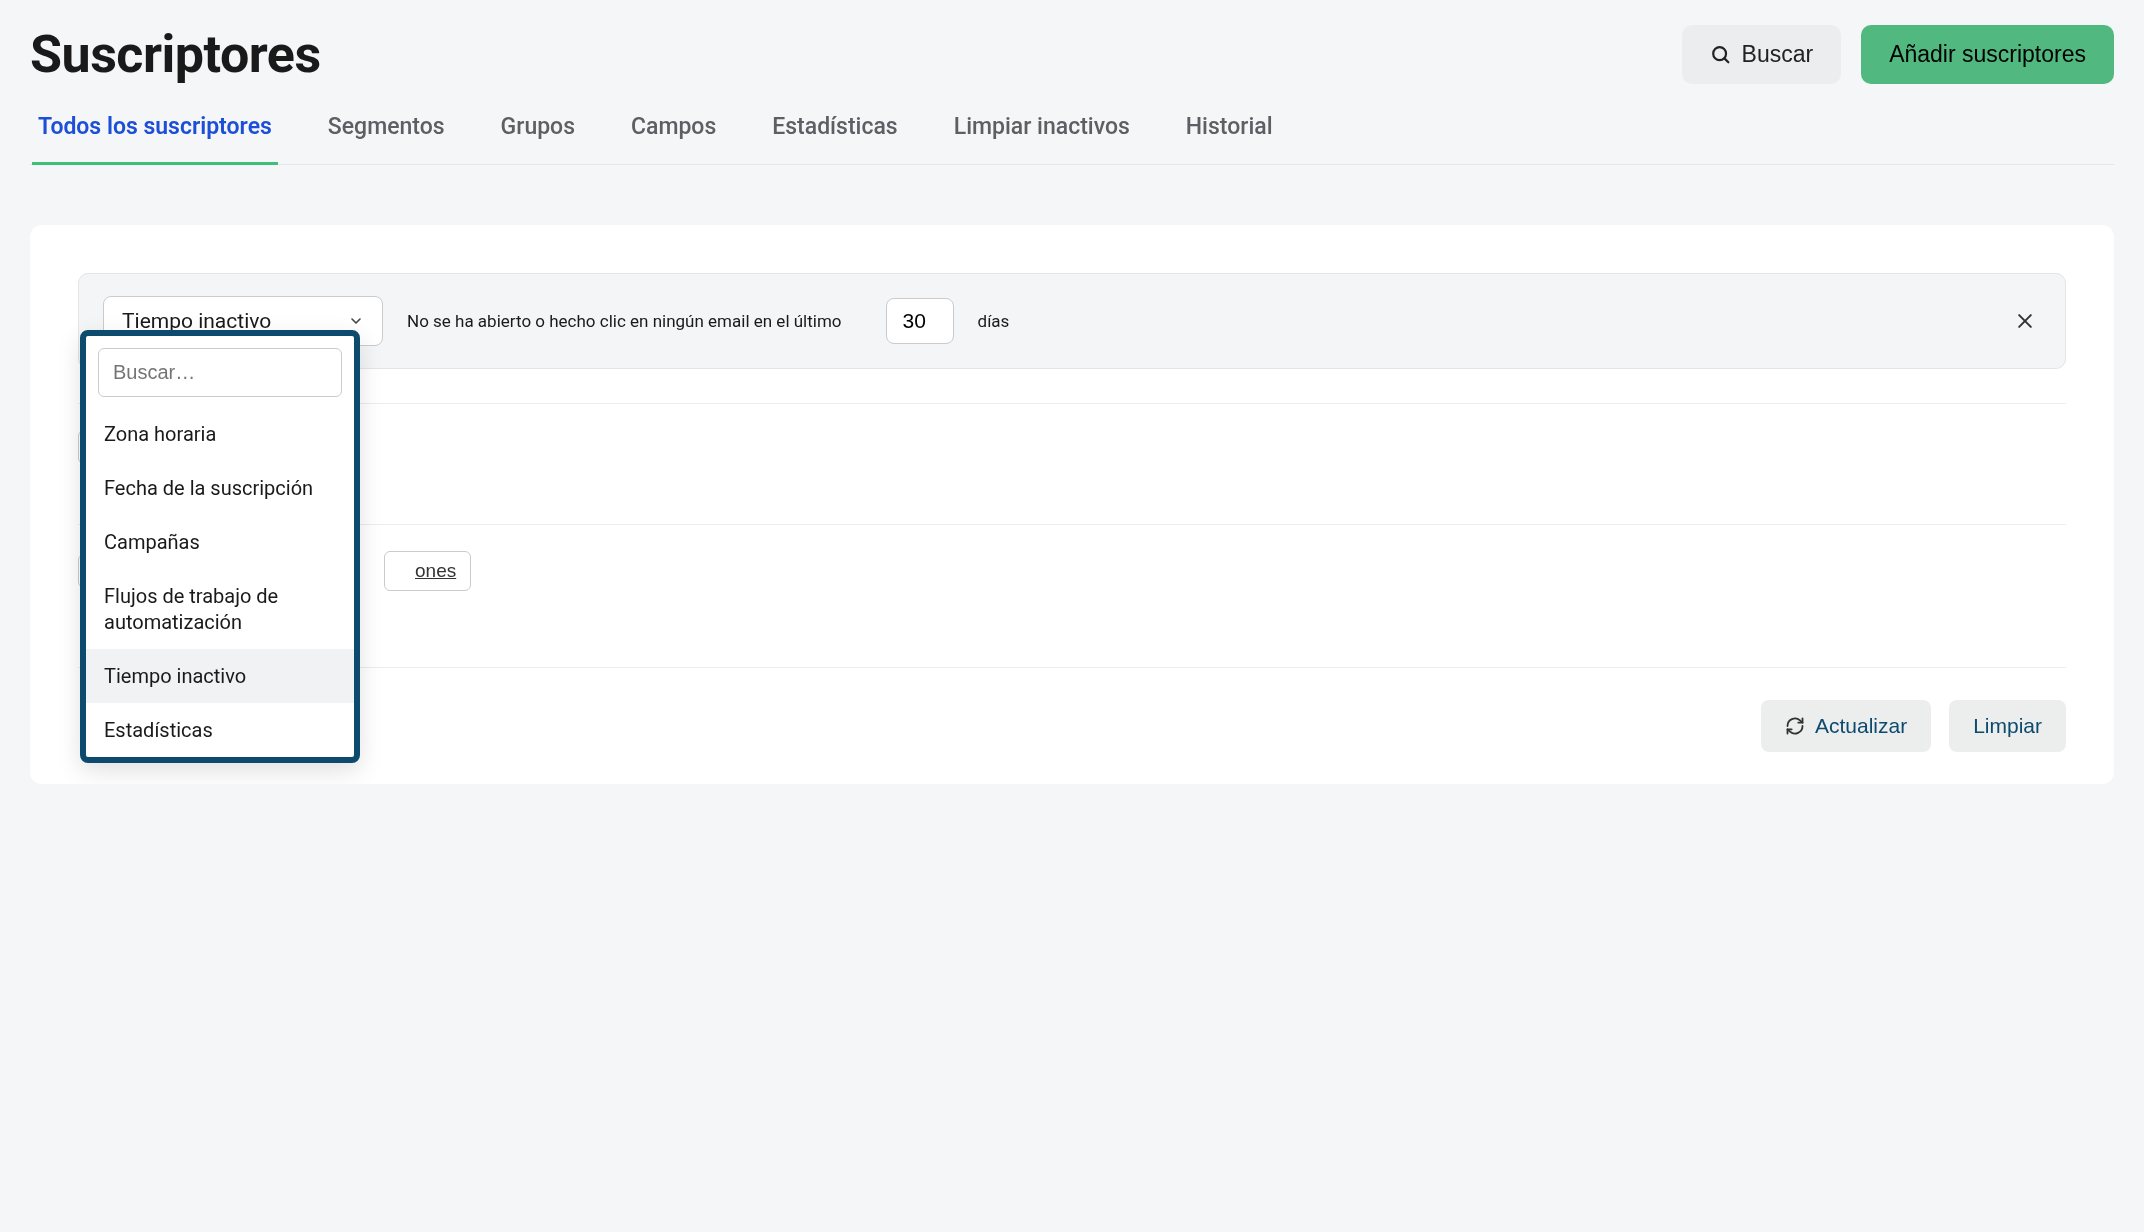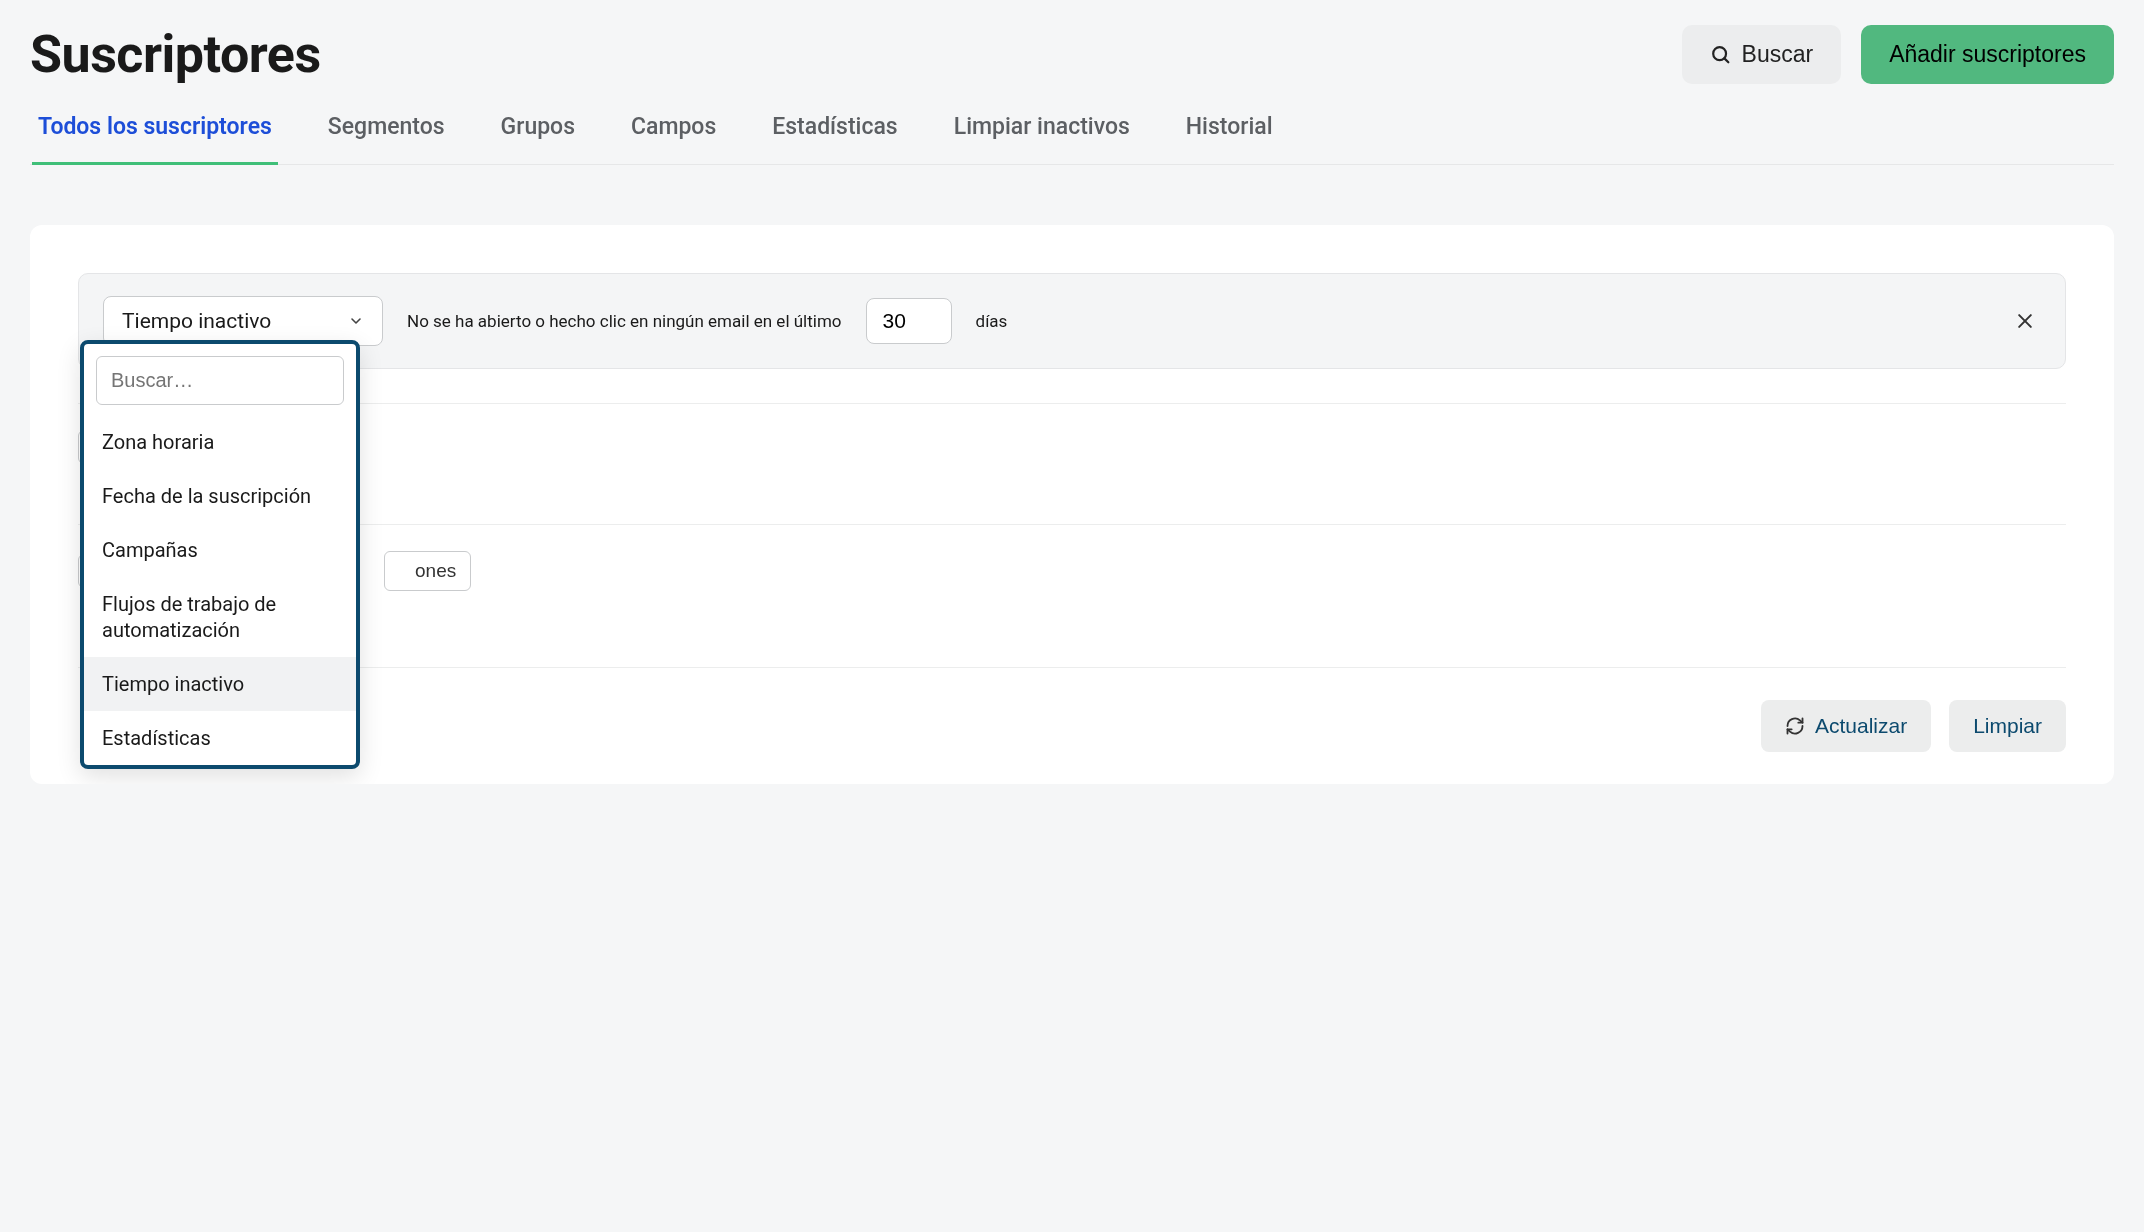--- a/index.html
+++ b/index.html
@@ -102,40 +102,41 @@
       cursor: pointer;
       font-size: 21px;
       min-width: 280px;
       justify-content: space-between;
     }
     .filter-text {
       font-size: 17px;
       color: #1a1a1a;
     }
     .num-input {
-      width: 86px;
+      width: 68px;
       padding: 10px 16px;
       border: 1px solid #c9cbcd;
       border-radius: 8px;
       font-size: 21px;
       text-align: left;
       background: #fff;
+      margin-left: 20px;
     }
     .close-x {
       margin-left: auto;
       cursor: pointer;
       padding: 6px;
     }
     .dropdown {
       position: absolute;
-      top: 115px;
+      top: 105px;
       left: 50px;
       width: 280px;
       background: #fff;
-      border: 4px solid #0c4a6e;
+      border: 6px solid #0c4a6e;
       border-radius: 8px;
       box-shadow: 0 8px 24px rgba(0,0,0,0.12);
       z-index: 10;
       overflow: hidden;
     }
     .dropdown-search {
       padding: 12px 12px 10px 12px;
     }
     .dropdown-search input {
       width: 100%;
@@ -294,21 +295,21 @@
     <div class="add-row">
       <button class="chip-btn" style="width:34px;justify-content:center;padding:8px 0;">
         <span>
           <svg width="16" height="16" viewBox="0 0 24 24" fill="none" stroke="#555" stroke-width="2.6" stroke-linecap="round">
               <line x1="12" y1="4" x2="12" y2="20"></line>
               <line x1="4" y1="12" x2="20" y2="12"></line>
             </svg>
         </span>
       </button>
       <span style="width:240px"></span>
-      <button class="chip-btn" style="padding-left:30px;">
+      <button class="chip-btn" style="padding-left:30px;text-decoration:underline;">
         <span>ones</span>
       </button>
     </div>
 
     <div class="footer-row">
       <button class="btn-md grey">
         <span>
           <svg width="20" height="20" viewBox="0 0 24 24" fill="none" stroke="#333" stroke-width="2.2" stroke-linecap="round" stroke-linejoin="round">
               <path d="M3 12a9 9 0 0 1 15-6.7L21 8"></path>
               <path d="M21 3v5h-5"></path>

